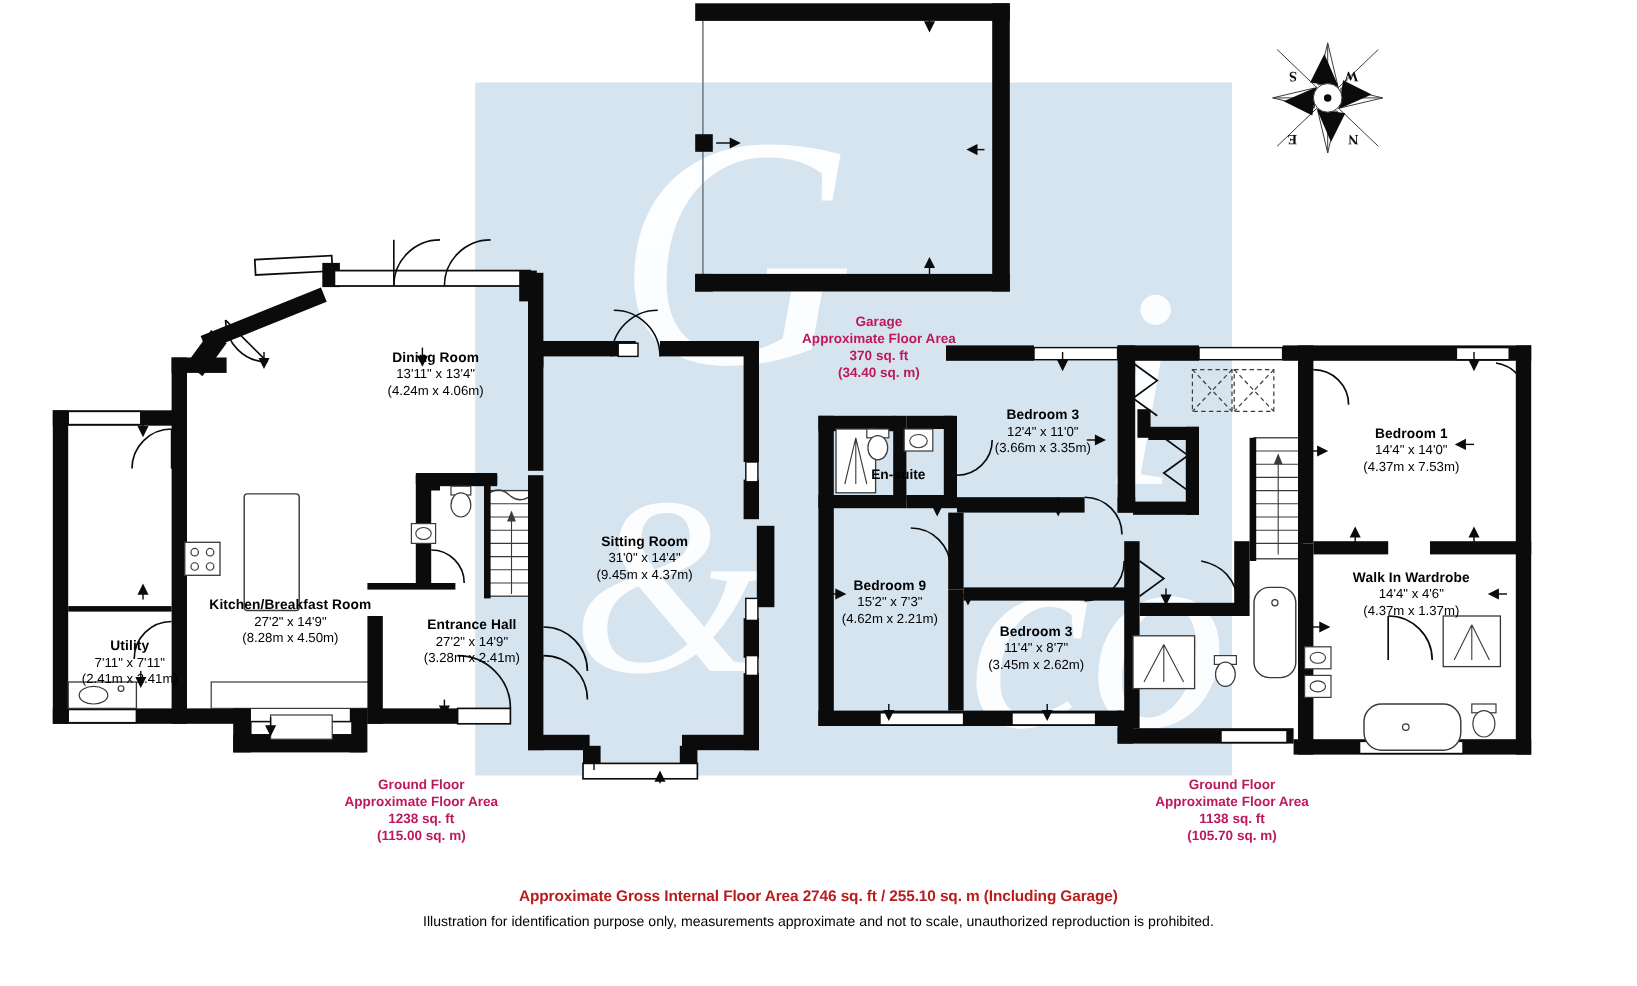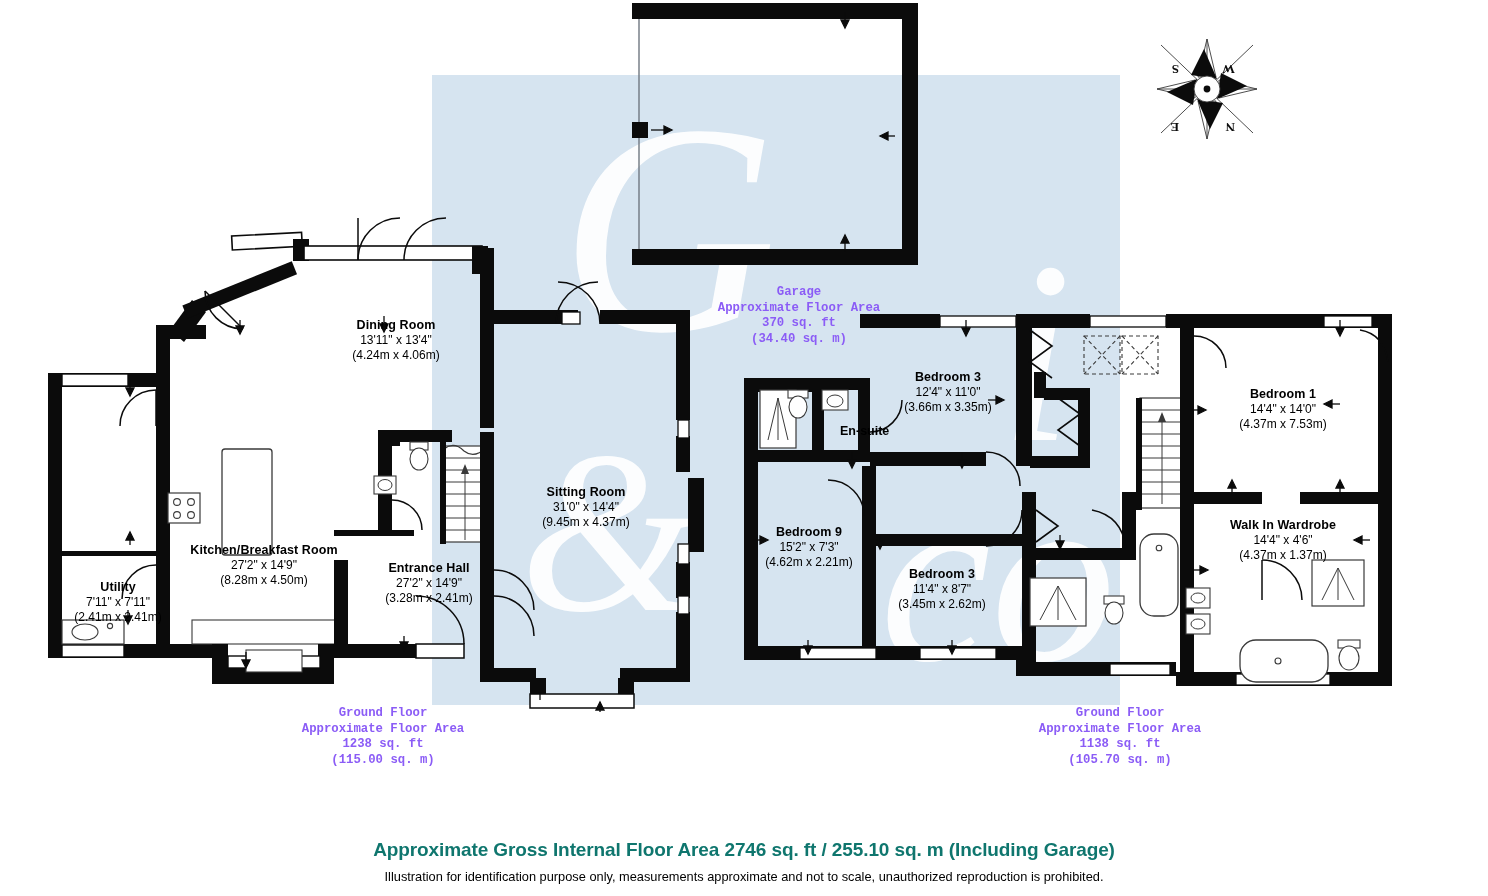--- a/index.html
+++ b/index.html
@@ -34,51 +34,49 @@
   }
   .label .dim {
     font-size: 12px;
     font-weight: normal;
     display: block;
   }
 
   .arealabel {
     position: absolute;
     text-align: center;
-    color: #8b5cf6;
+    color: #be185d;
     font-size: 12.3px;
     font-weight: bold;
     line-height: 1.28;
     white-space: nowrap;
     user-select: none;
-    font-family: Liberation Mono, monospace;
   }
   .arealabel span { display: block; }
 
   .ensuite-label {
     position: absolute;
     font-size: 12.5px;
     font-weight: bold;
     color: #000;
     white-space: nowrap;
   }
 
   #footer {
     position: absolute;
     left: 0;
     top: 806px;
     width: 1488px;
     text-align: center;
   }
   #footer .f-title {
-    font-size: 19px;
+    font-size: 14px;
     font-weight: bold;
-    color: #0f766e;
+    color: #b91c1c;
     letter-spacing: -0.1px;
-    margin-top: 33px;
   }
   #footer .f-sub {
     font-size: 12.8px;
     color: #000;
     margin-top: 8px;
   }
 
   #compass { position: absolute; left: 1152px; top: 32px; width: 110px; height: 115px; }
 </style>
 </head>
@@ -577,21 +575,21 @@
     <span class="dim">11'4" x 8'7"</span>
     <span class="dim">(3.45m x 2.62m)</span>
   </div>
 
   <div class="label" style="left:1183px; top:518px; width:200px;">
     <span class="rname">Walk In Wardrobe</span>
     <span class="dim">14'4" x 4'6"</span>
     <span class="dim">(4.37m x 1.37m)</span>
   </div>
 
-  <div class="ensuite-label" style="left:792px; top:424px;margin-left:48px;">En-suite</div>
+  <div class="ensuite-label" style="left:792px; top:424px;">En-suite</div>
 
   <div class="arealabel" style="left:699px; top:285px; width:200px;">
     <span>Garage</span>
     <span>Approximate Floor Area</span>
     <span>370 sq. ft</span>
     <span>(34.40 sq. m)</span>
   </div>
 
   <div class="arealabel" style="left:273px; top:706px; width:220px;">
     <span>Ground Floor</span>

